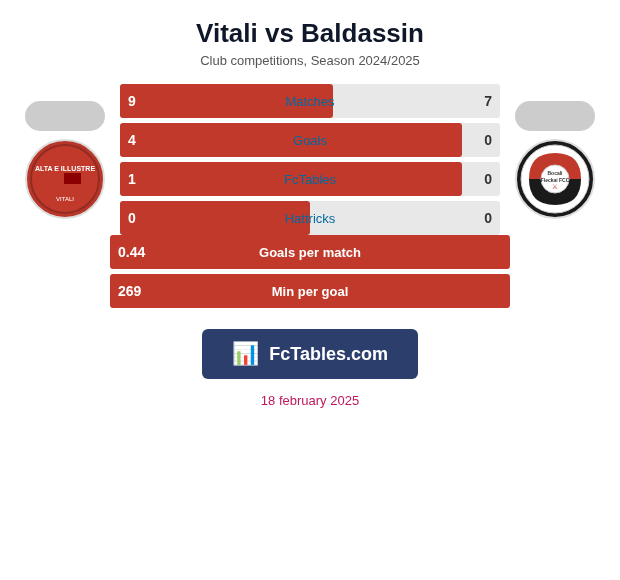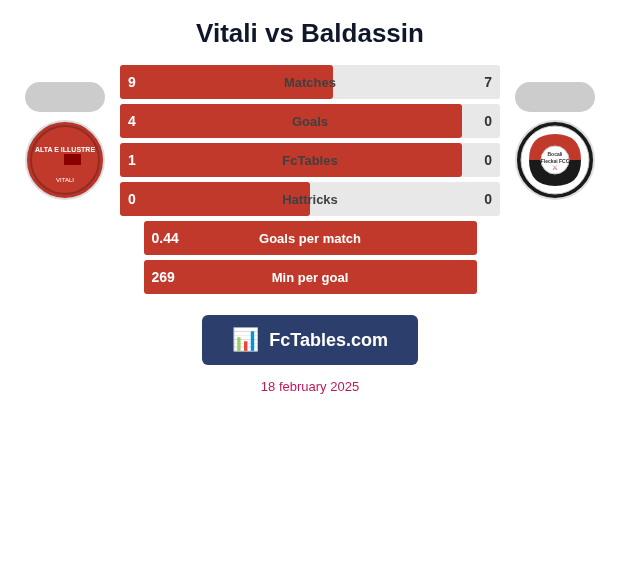--- a/index.html
+++ b/index.html
@@ -116,23 +116,23 @@
       font-size: 14px;
       padding-left: 8px;
       min-width: 40px;
     }
 
     .stat-label {
       position: absolute;
       left: 50%;
       transform: translateX(-50%);
       z-index: 2;
-      font-weight: bold;
-      font-size: 13px;
-      color: #404040;
+      font-weight: normal;
+      font-size: 13px;
+      color: #0369a1;
       white-space: nowrap;
     }
 
     .stat-value-right {
       position: absolute;
       right: 8px;
       z-index: 2;
       color: #333;
       font-weight: bold;
       font-size: 14px;
@@ -199,20 +199,21 @@
     .baldassin-svg {
       width: 72px;
       height: 72px;
     }
   </style>
 </head>
 <body>
 
 <div class="header">
   <div class="title">Vitali vs Baldassin</div>
+  <div class="subtitle">Club competitions, Season 2024/2025</div>
 </div>
 
 <div class="main-content">
 
   <div class="team-left">
     <div class="team-badge-placeholder"></div>
     <div class="team-badge badge-vitali">
       <svg class="vitali-svg" viewBox="0 0 72 72">
         <circle cx="36" cy="36" r="34" fill="#c0392b" stroke="#922b21" stroke-width="2"></circle>
         <text x="36" y="28" text-anchor="middle" fill="white" font-size="7" font-weight="bold">ALTA E ILLUSTRE</text>
@@ -262,21 +263,21 @@
         <circle cx="36" cy="36" r="14" fill="white" stroke="#ccc" stroke-width="1"></circle>
         <text x="36" y="32" text-anchor="middle" fill="#333" font-size="5" font-weight="bold">Bocali</text>
         <text x="36" y="39" text-anchor="middle" fill="#333" font-size="5" font-weight="bold">Fleckai FCC</text>
         <text x="36" y="46" text-anchor="middle" fill="#c0392b" font-size="7">⚔</text>
       </svg>
     </div>
   </div>
 
 </div>
 
-<div style="width:333px; margin-top: 5px;" id="single-stats-container">
+<div style="width:400px; " id="single-stats-container">
 <div class="stat-row-single" style="margin-bottom: 5px;">
       <span class="stat-single-value">0.44</span>
       <span class="stat-single-label">Goals per match</span>
     </div>
     <div class="stat-row-single" style="margin-bottom: 5px;">
       <span class="stat-single-value">269</span>
       <span class="stat-single-label">Min per goal</span>
     </div>
   </div>
 

